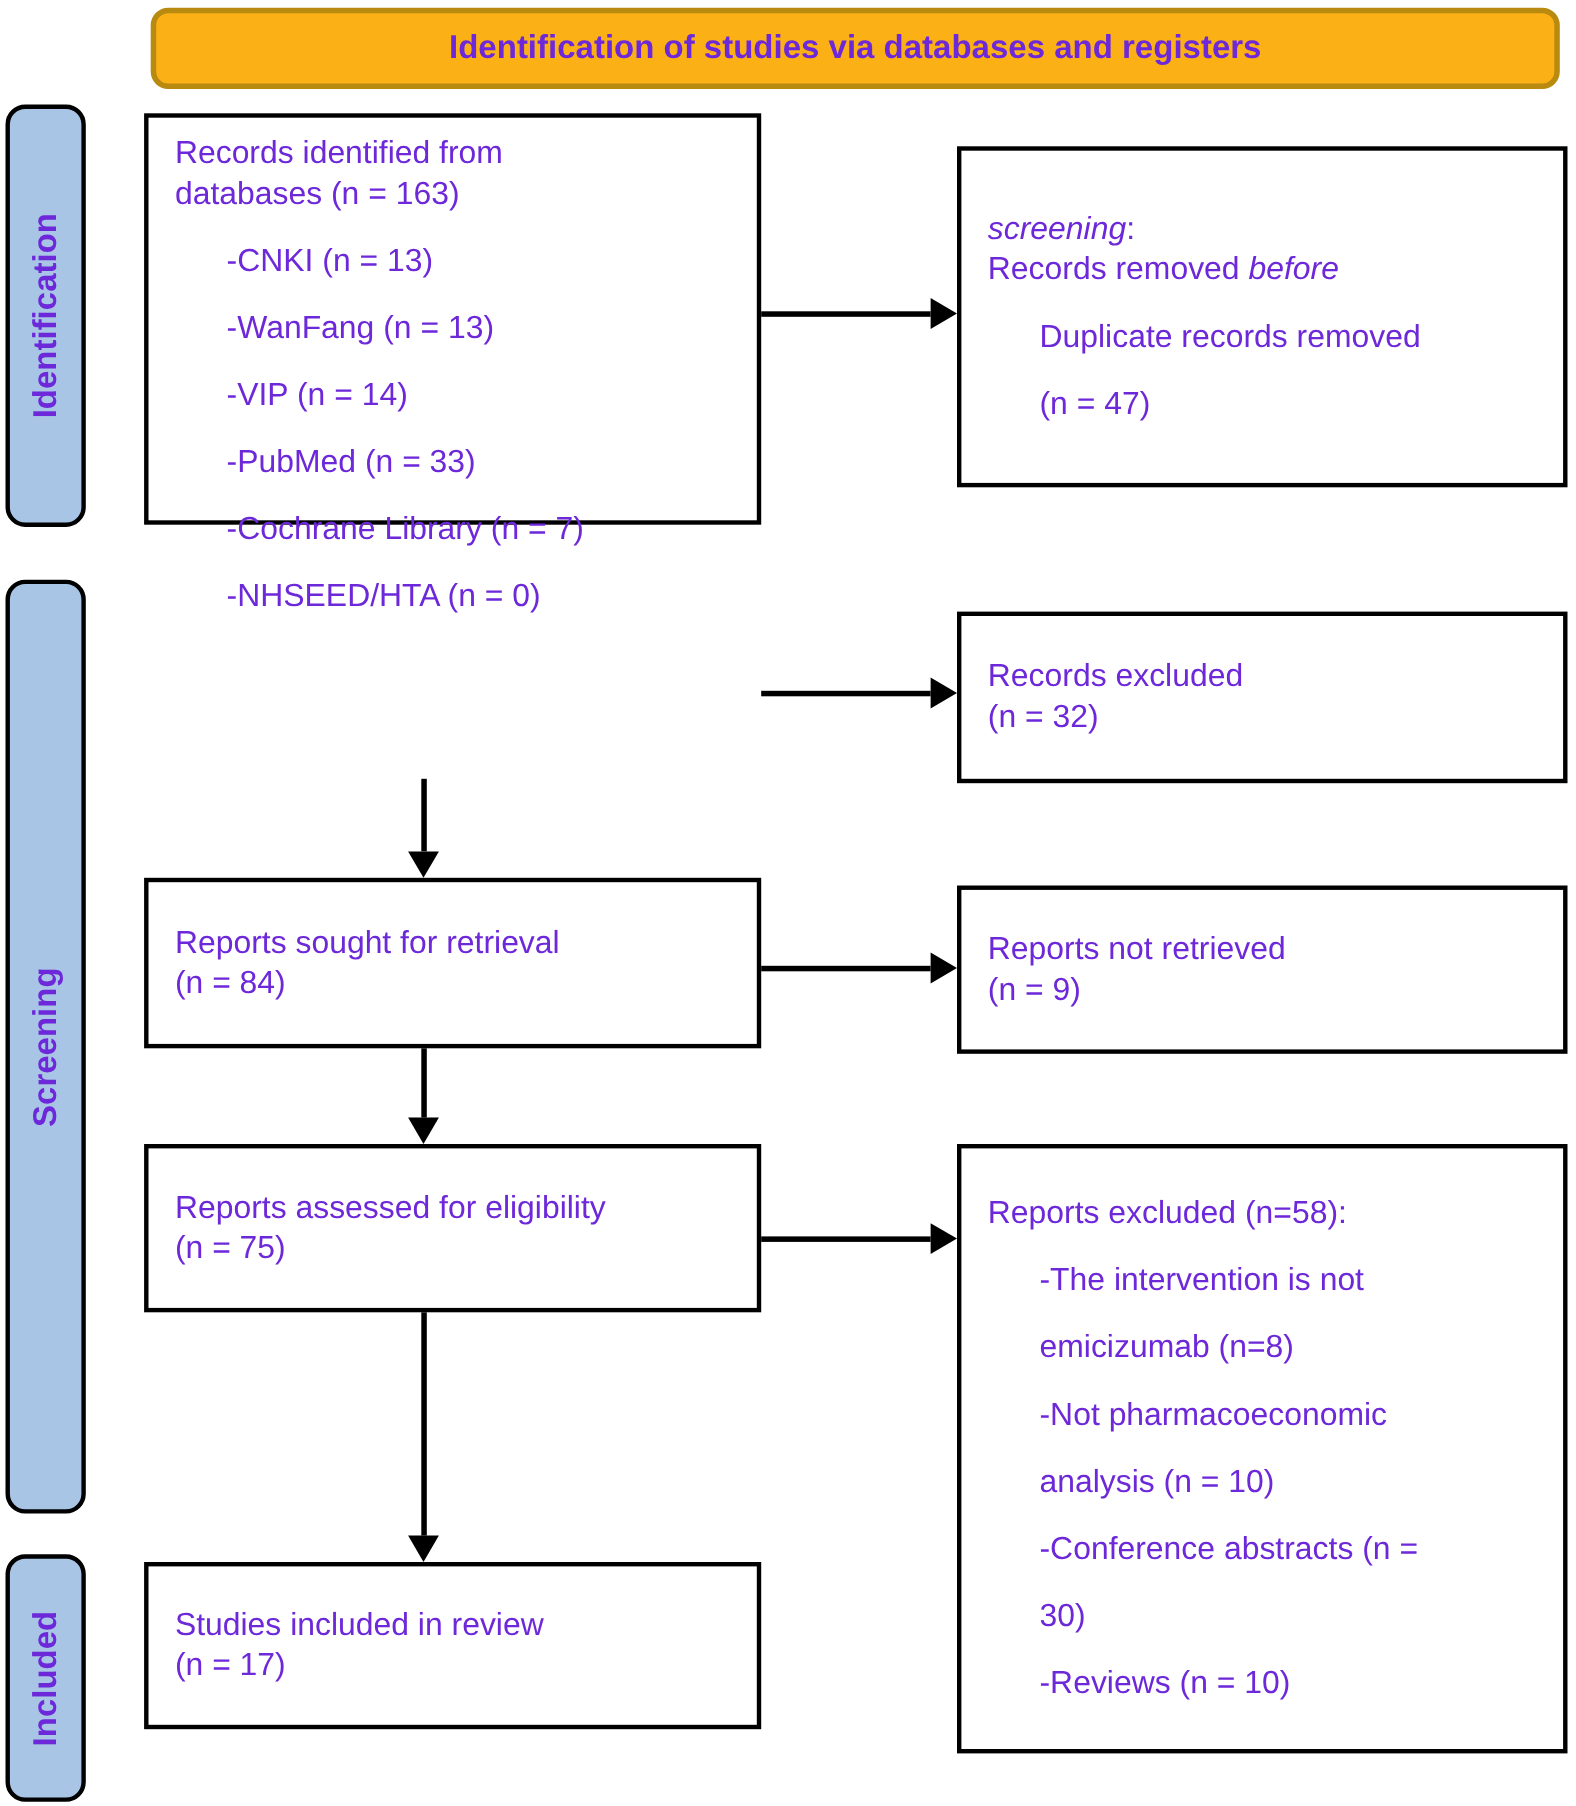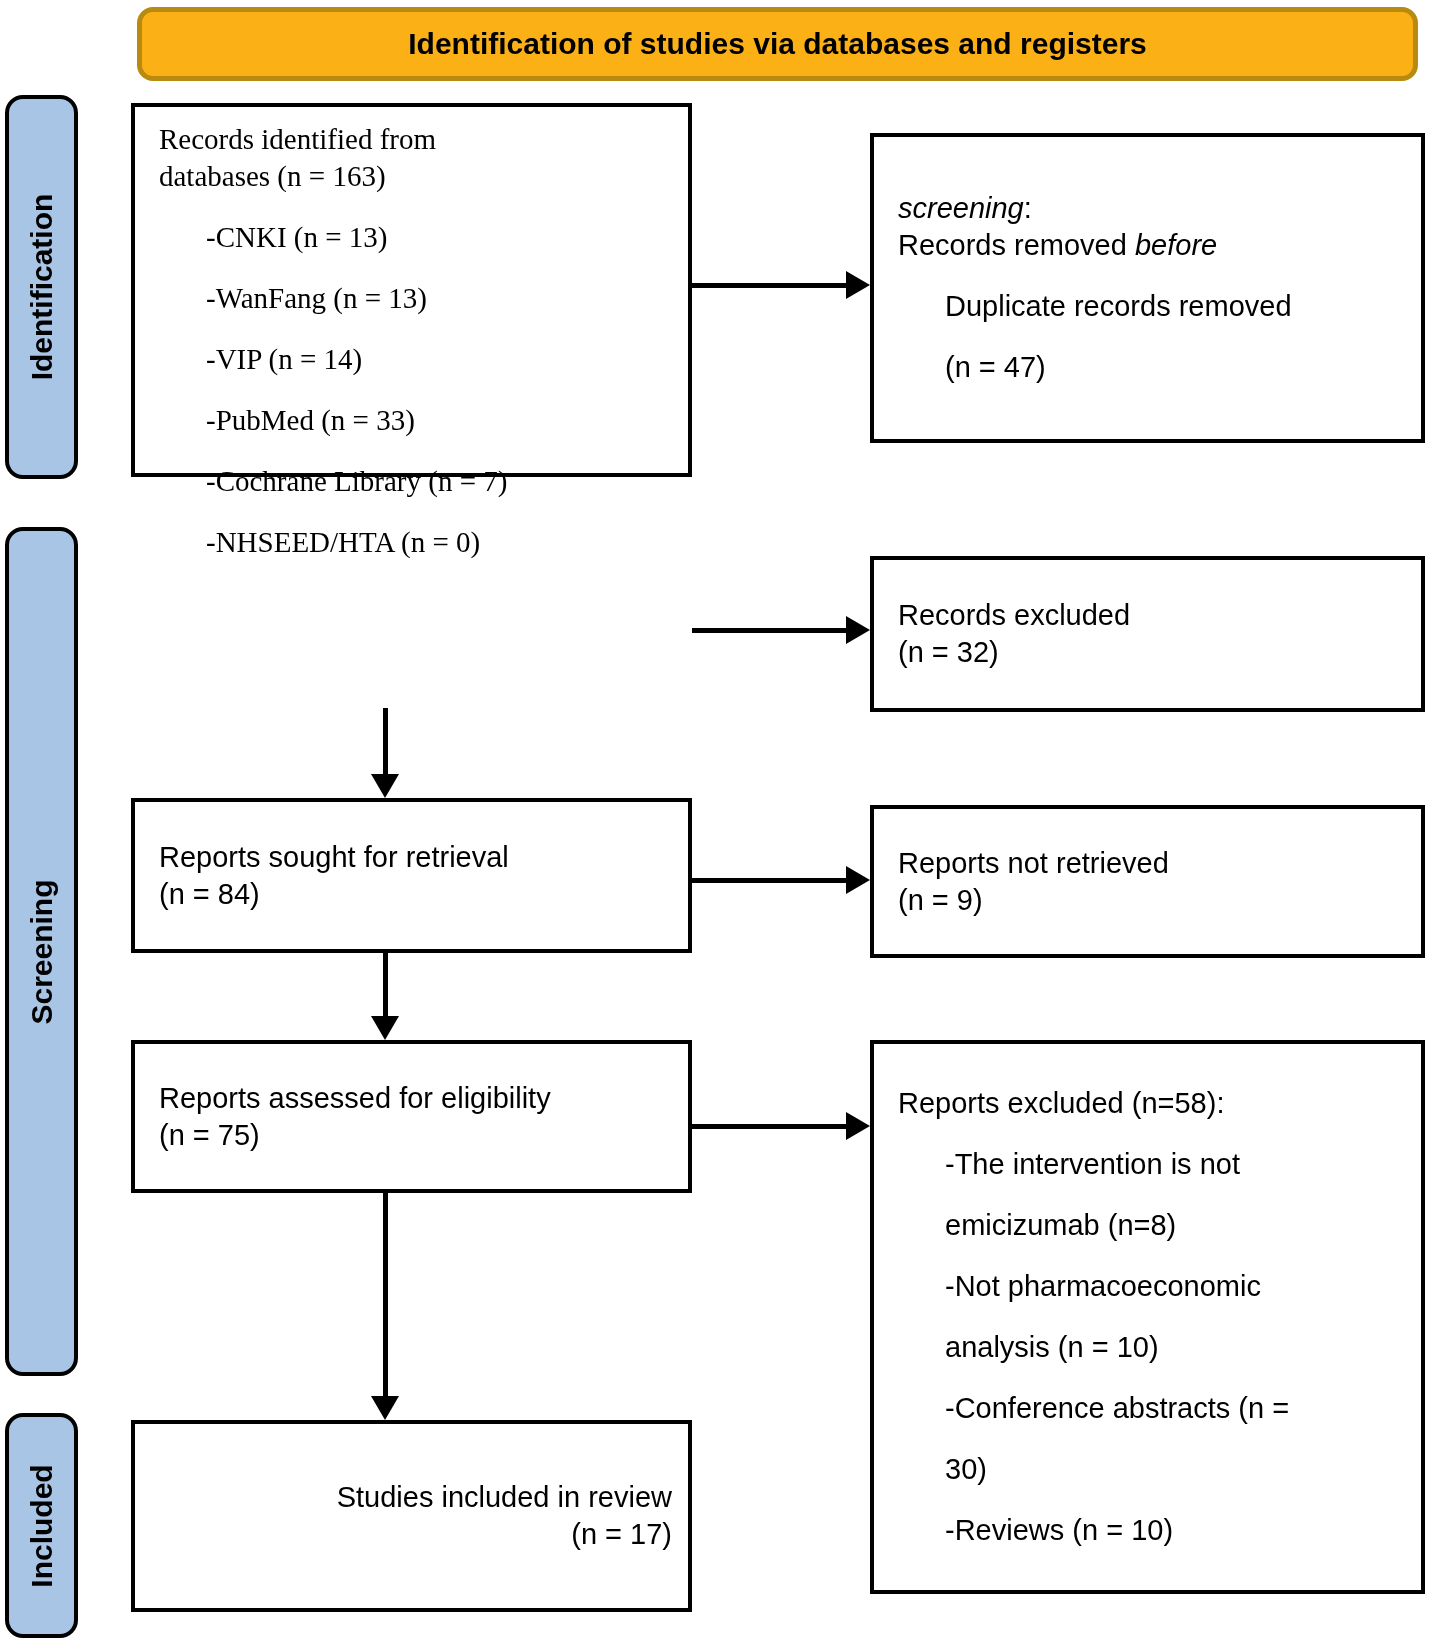--- a/index.html
+++ b/index.html
@@ -1,18 +1,18 @@
 <!DOCTYPE html>
 <html><head>
 <meta charset="utf-8">
 <style>
   html,body{margin:0;padding:0;background:#ffffff;}
   .canvas{
     position:relative;width:1433px;height:1642px;background:#ffffff;
-    font-family:"Liberation Sans","DejaVu Sans",sans-serif;color:#000000;
+    font-family:"Liberation Sans","DejaVu Sans",sans-serif;color:#6d28d9;
     overflow:hidden;
   }
   
   .title-bar{
     position:absolute;left:137px;top:7px;width:1281px;height:74px;
     background:#FBB116;border:5px solid #B98A10;border-radius:16px;
     box-sizing:border-box;display:flex;align-items:center;justify-content:center;
     font-size:30px;font-weight:bold;
   }
   
@@ -34,25 +34,25 @@
     position:absolute;background:#fff;border:4px solid #000;
     box-sizing:border-box;font-size:29px;line-height:37px;
     display:flex;flex-direction:column;justify-content:center;
     padding-left:24px;padding-right:16px;
   }
   .box .indent{padding-left:47px;margin-top:24px;}
   .box .line{white-space:nowrap;}
   .top-align{justify-content:flex-start;padding-top:14px;}
   .left-col{left:131px;width:561px;}
   .right-col{left:870px;width:555px;}
-  #box-records-identified{top:103px;height:374px;font-family:Liberation Serif, serif;}
+  #box-records-identified{top:103px;height:374px;}
   #box-records-screened{top:555px;height:153px;}
   #box-reports-sought{top:798px;height:155px;}
   #box-reports-assessed{top:1040px;height:153px;}
-  #box-studies-included{top:1420px;height:192px;align-items:flex-end;}
+  #box-studies-included{top:1420px;height:152px;}
   #box-records-removed{top:133px;height:310px;}
   #box-records-excluded{top:556px;height:156px;}
   #box-reports-not-retrieved{top:805px;height:153px;}
   #box-reports-excluded{top:1040px;height:554px;}
   .it{font-style:italic;}
   
   .hline{position:absolute;height:5px;background:#000;}
   .vline{position:absolute;width:5px;background:#000;}
   .head-right{
     position:absolute;width:0;height:0;

